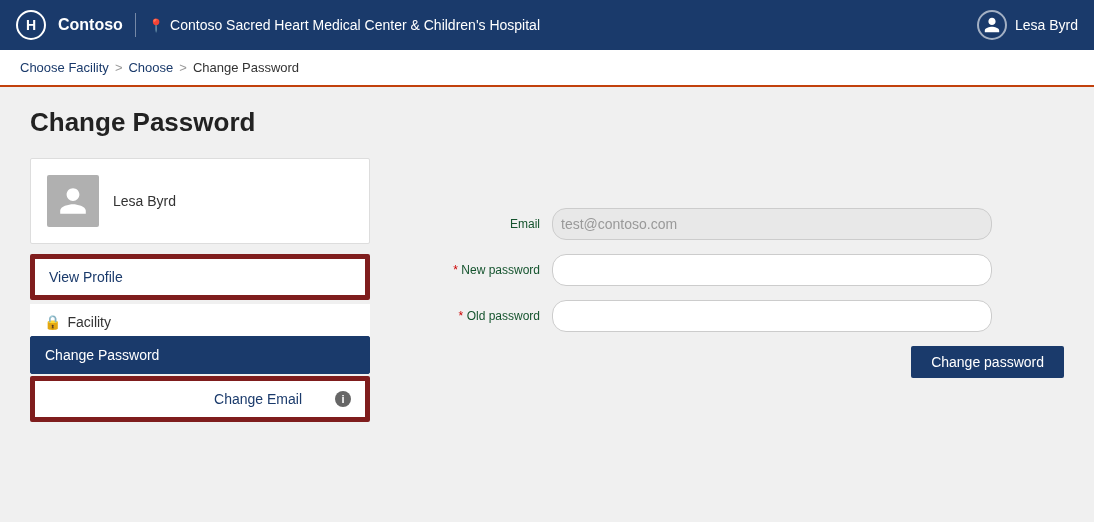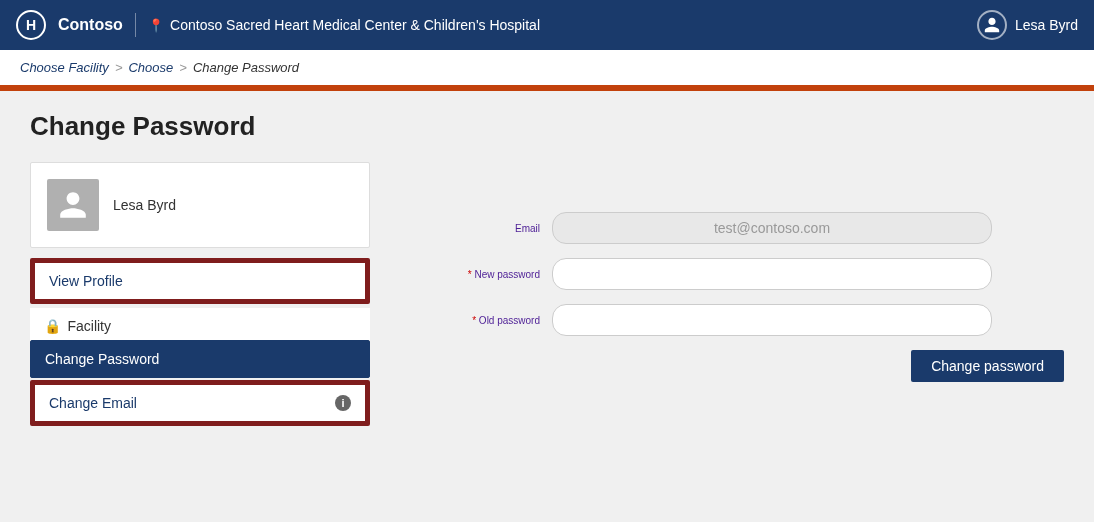--- a/index.html
+++ b/index.html
@@ -68,25 +68,24 @@
       color: white;
       font-size: 14px;
     }
 
     
     .breadcrumb {
       background: white;
       padding: 10px 20px;
       font-size: 13px;
       color: #555;
-      border-bottom: 6px solid #c2410c;
+      border-bottom: 2px solid #c2410c;
       display: flex;
       align-items: center;
       gap: 6px;
-      font-style: italic;
     }
     .breadcrumb-link {
       color: #1a3a6b;
       text-decoration: none;
       cursor: pointer;
     }
     .breadcrumb-sep {
       color: #999;
     }
     .breadcrumb-current {
@@ -164,55 +163,55 @@
       border: 1px solid #1a3a6b;
       border-radius: 2px;
       padding: 10px 14px;
       margin-bottom: 2px;
       cursor: pointer;
       font-size: 14px;
       font-weight: 500;
     }
     .sidebar-item-with-icon {
       display: flex;
-      justify-content: space-between;
-      align-items: center;
+      justify-content: flex-end;
+      align-items: center;
+      gap: 33px;
     }
 
     
     .form-area {
       flex: 1;
       padding-top: 50px;
     }
     .form-row {
       display: flex;
       align-items: center;
       margin-bottom: 14px;
       gap: 12px;
     }
     .form-label {
       text-align: right;
       min-width: 140px;
-      font-size: 10px;
-      color: #4c1d95;
+      font-size: 12px;
+      color: #14532d;
     }
     .form-label-required::before {
       content: '* ';
       color: #c00;
     }
     .form-input {
       width: 440px;
       height: 32px;
       border: 1px solid #ccc;
       border-radius: 14px;
       padding: 0 8px;
       font-size: 14px;
       color: #333;
       outline: none;
-      text-align: center;
     }
     .form-input-readonly {
       background: #e8e8e8;
       color: #999;
       border: 1px solid #ccc;
     }
     .form-actions {
       display: flex;
       justify-content: flex-end;
       margin-top: 10px;

